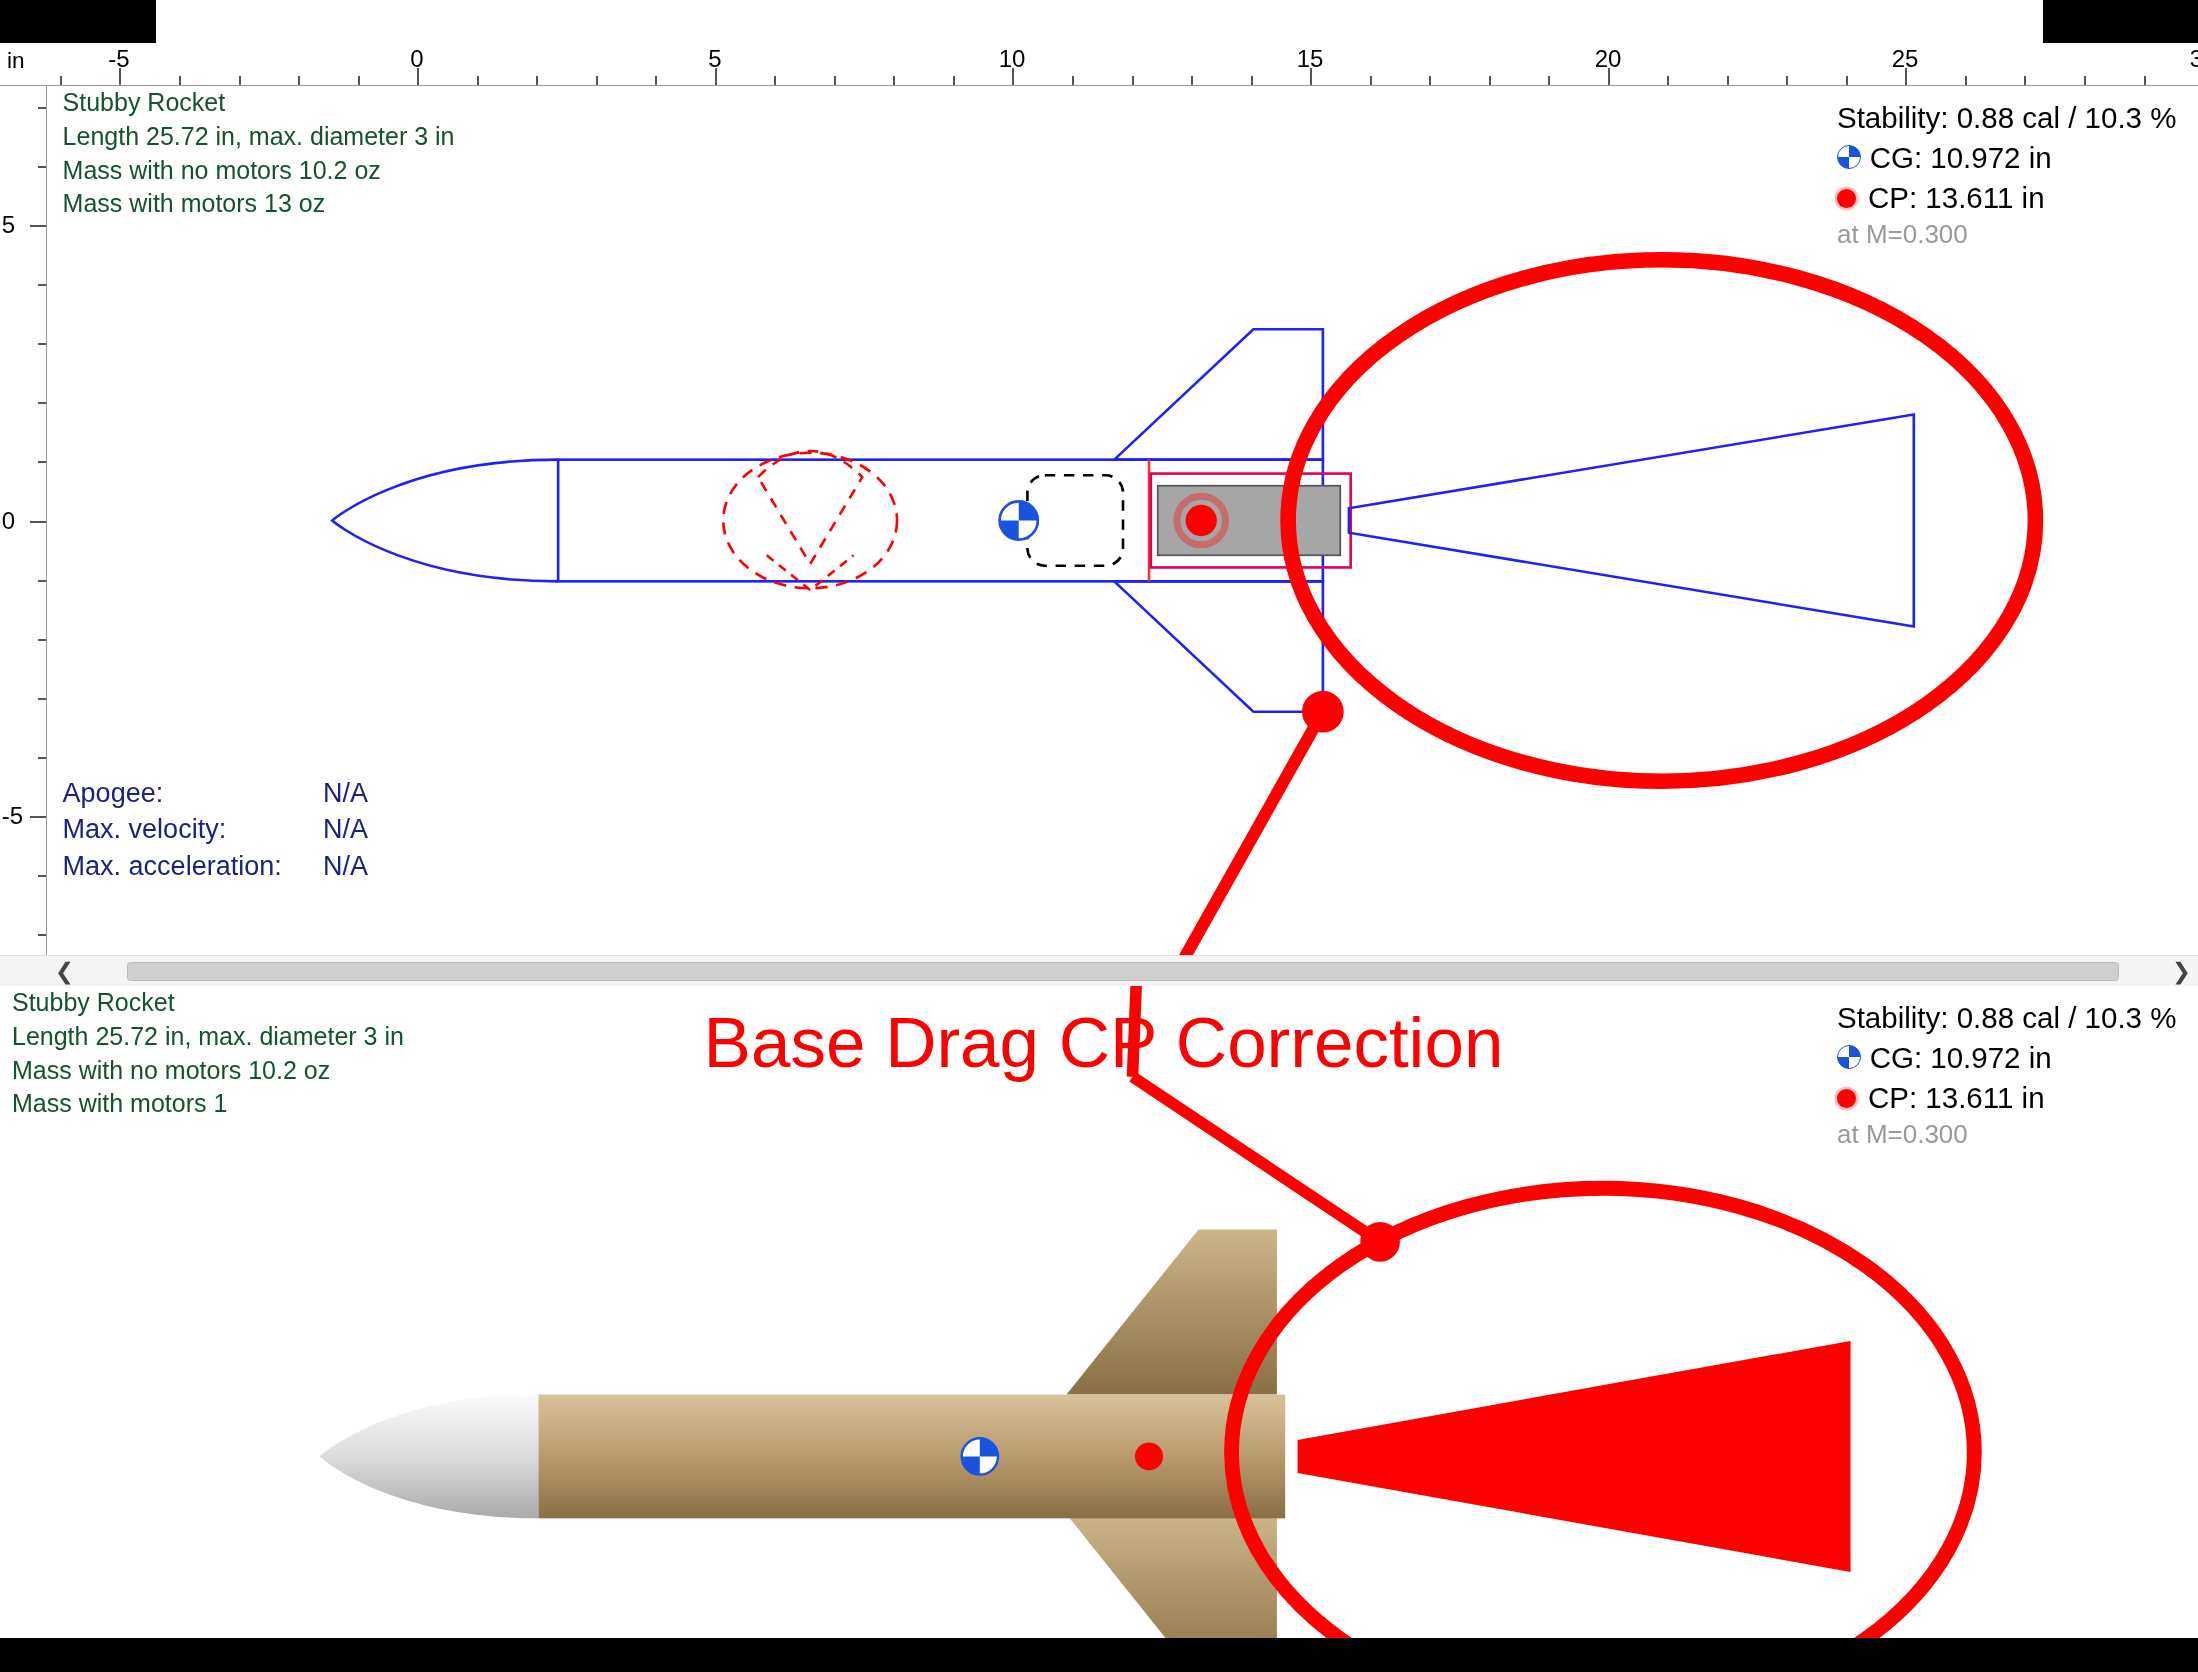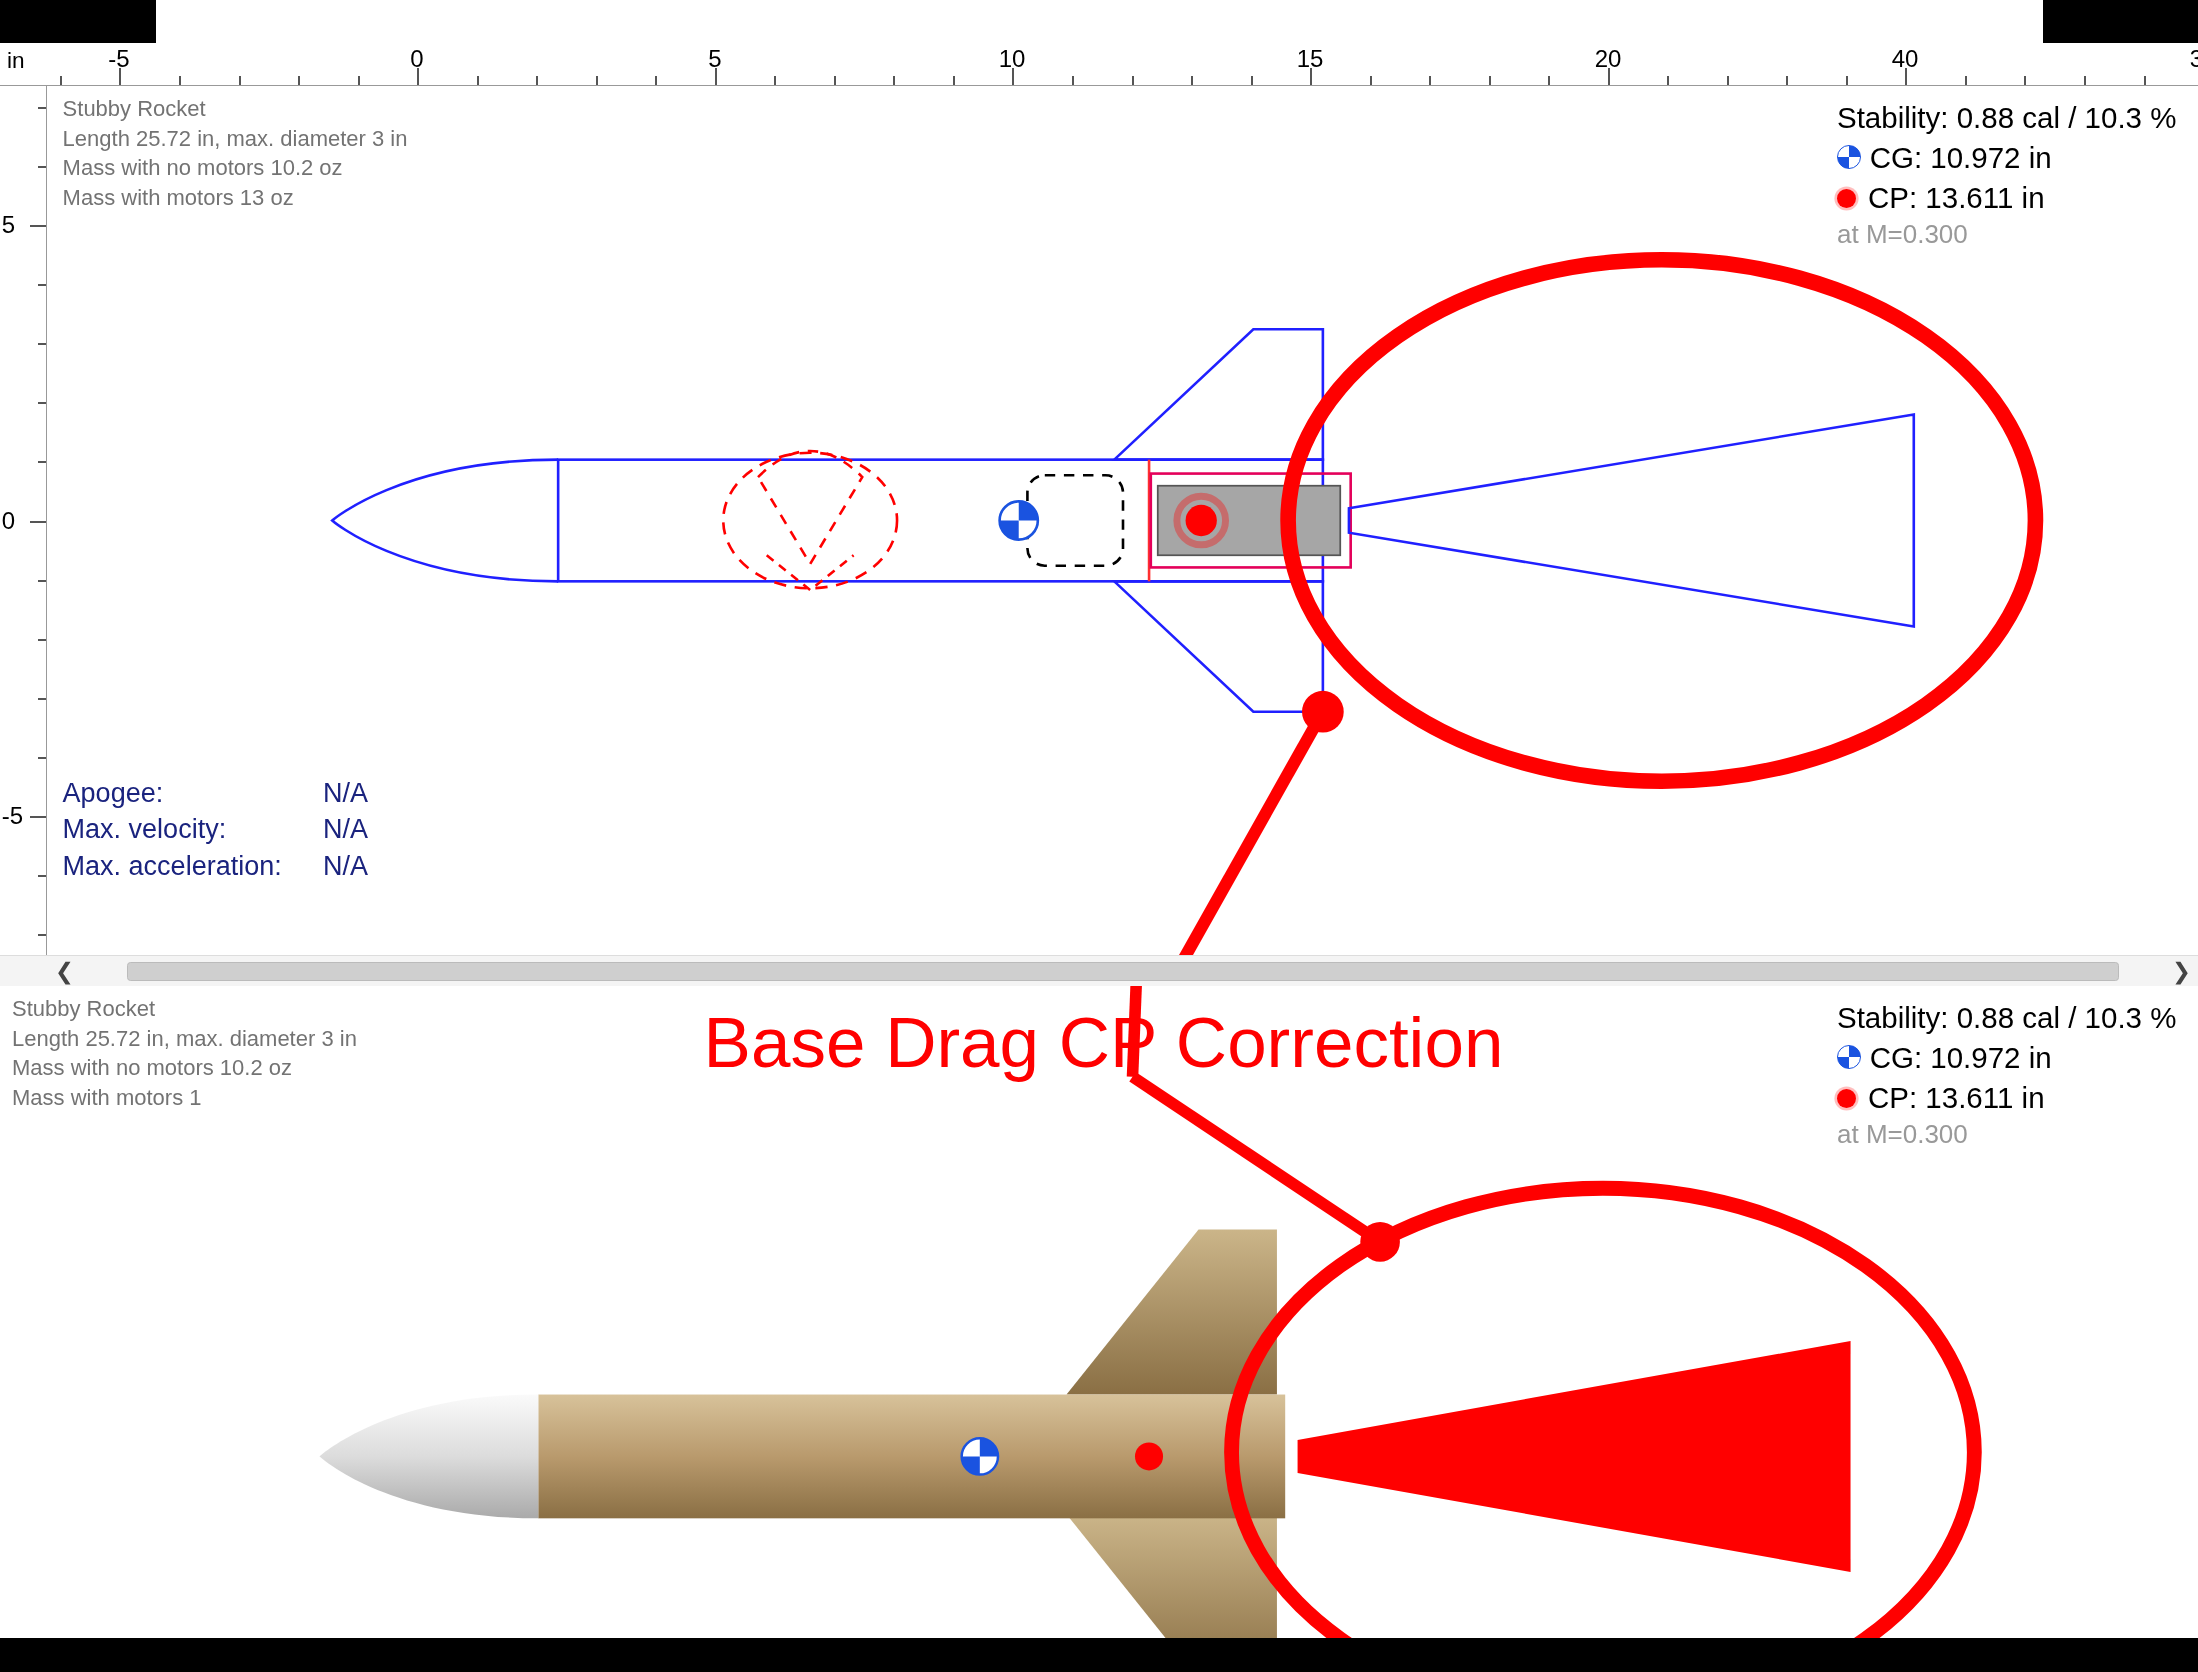--- a/index.html
+++ b/index.html
@@ -12,21 +12,21 @@
   .ruler-h .num { position:absolute; top:1.7px; transform:translateX(-50%); font-size:24px; }
   .ruler-h .major, .ruler-h .minor { position:absolute; bottom:0; width:1.7px; background:#555;}
   .ruler-h .major { height:17.4px; } .ruler-h .minor { height:8.7px; }
   .main { flex:1; display:flex; flex-direction:column; }
   .pane { position:relative; background:#fff; }
   .pane-top-wrap { display:flex; height:869px; }
   .ruler-v { width:47px; background:#fff; border-right:0.9px solid #999; position:relative; font-size:24px; }
   .ruler-v .num { position:absolute; left:1.7px; transform:translateY(-50%); }
   .ruler-v .major, .ruler-v .minor { position:absolute; right:0; height:1.7px; background:#555;}
   .ruler-v .major { width:15.6px; } .ruler-v .minor { width:7.8px; }
-  .pane-stats-left { position:absolute; left:15.6px; top:8px; font-size:22px; line-height:1.35; color:#737373; }
+  .pane-stats-left { position:absolute; left:15.6px; top:0; font-size:25px; line-height:1.35; color:#14532d; }
   .pane-stats-right { position:absolute; right:22.6px; top:12px; text-align:left; font-size:29.5px; line-height:1.35; color:#000; }
   .pane-sim { position:absolute; left:15.6px; bottom:71px; font-size:27px; color:#1a237e; line-height:1.35;}
   .sim-row { display:flex; gap:17.4px; }
   .sim-row .lbl { width:243px; }
   .warning { position:absolute; right:22.6px; bottom:66px; color:#ff0000; font-size:29.5px; text-align:center; line-height:1.3; }
   .scrollbar-h { height:31px; background:#f4f4f4; display:flex; align-items:center; border-top:0.9px solid #ddd;}
   .sb-left, .sb-right { width:35px; height:31px; display:flex; align-items:center; justify-content:center; color:#444; font-size:22.6px;}
   .sb-track { flex:1; position:relative; height:19px; background:#f4f4f4; border-radius:1.7px; margin:0 3.5px;}
   .sb-thumb { position:absolute; height:19px; background:#cfcfcf; border:0.9px solid #bbb; border-radius:3.5px; }
   .pane-bottom { flex:1; position:relative; background:#fff; }
@@ -83,21 +83,21 @@
         <div class="minor" style="left: 1965px;"></div>
         <div class="minor" style="left: 2024px;"></div>
         <div class="minor" style="left: 2084px;"></div>
         <div class="minor" style="left: 2144px;"></div>
         <div class="num" style="left: 119px;">-5</div>
         <div class="num" style="left: 417px;">0</div>
         <div class="num" style="left: 715px;">5</div>
         <div class="num" style="left: 1012px;">10</div>
         <div class="num" style="left: 1310px;">15</div>
         <div class="num" style="left: 1608px;">20</div>
-        <div class="num" style="left: 1905px;">40</div>
+        <div class="num" style="left: 1905px;">25</div>
         <div class="num" style="left: 2203px;">30</div>
       </div>
   </div>
 
   <div class="main">
 
     <div class="pane-top-wrap">
       <div class="ruler-v">
           <div id="ruler-v-ticks">
             <div class="minor" style="top: 848px;"></div>

